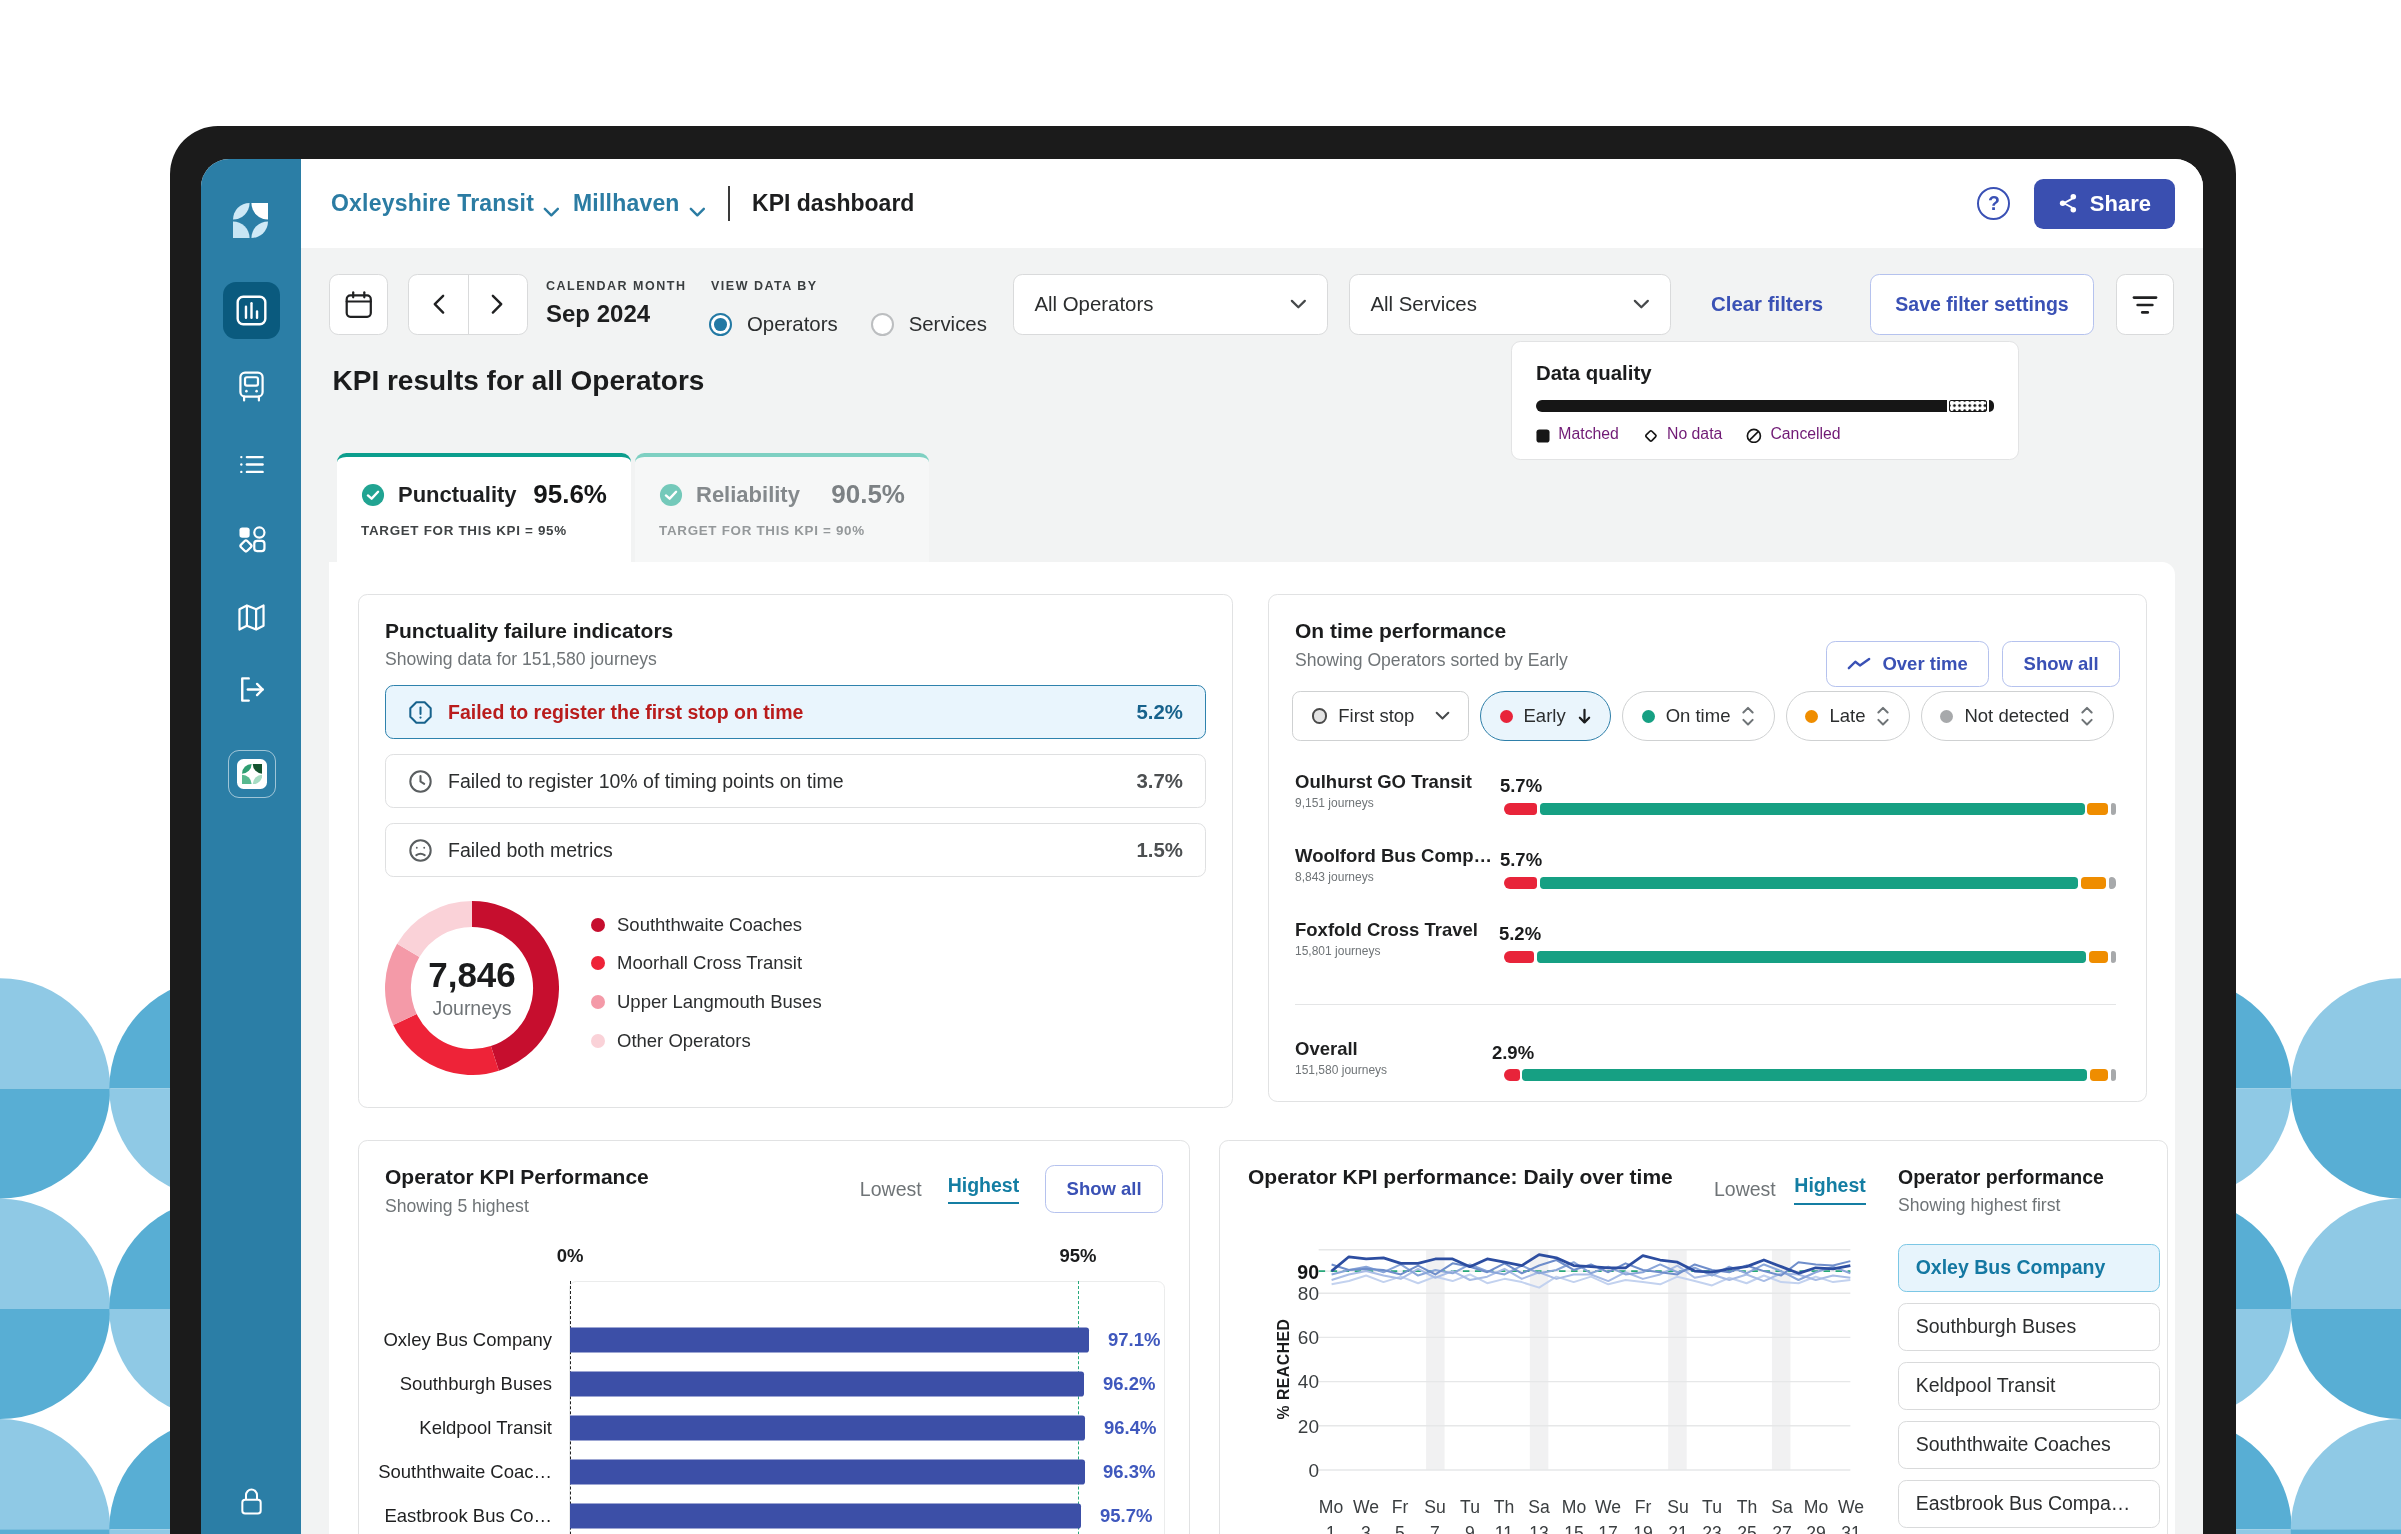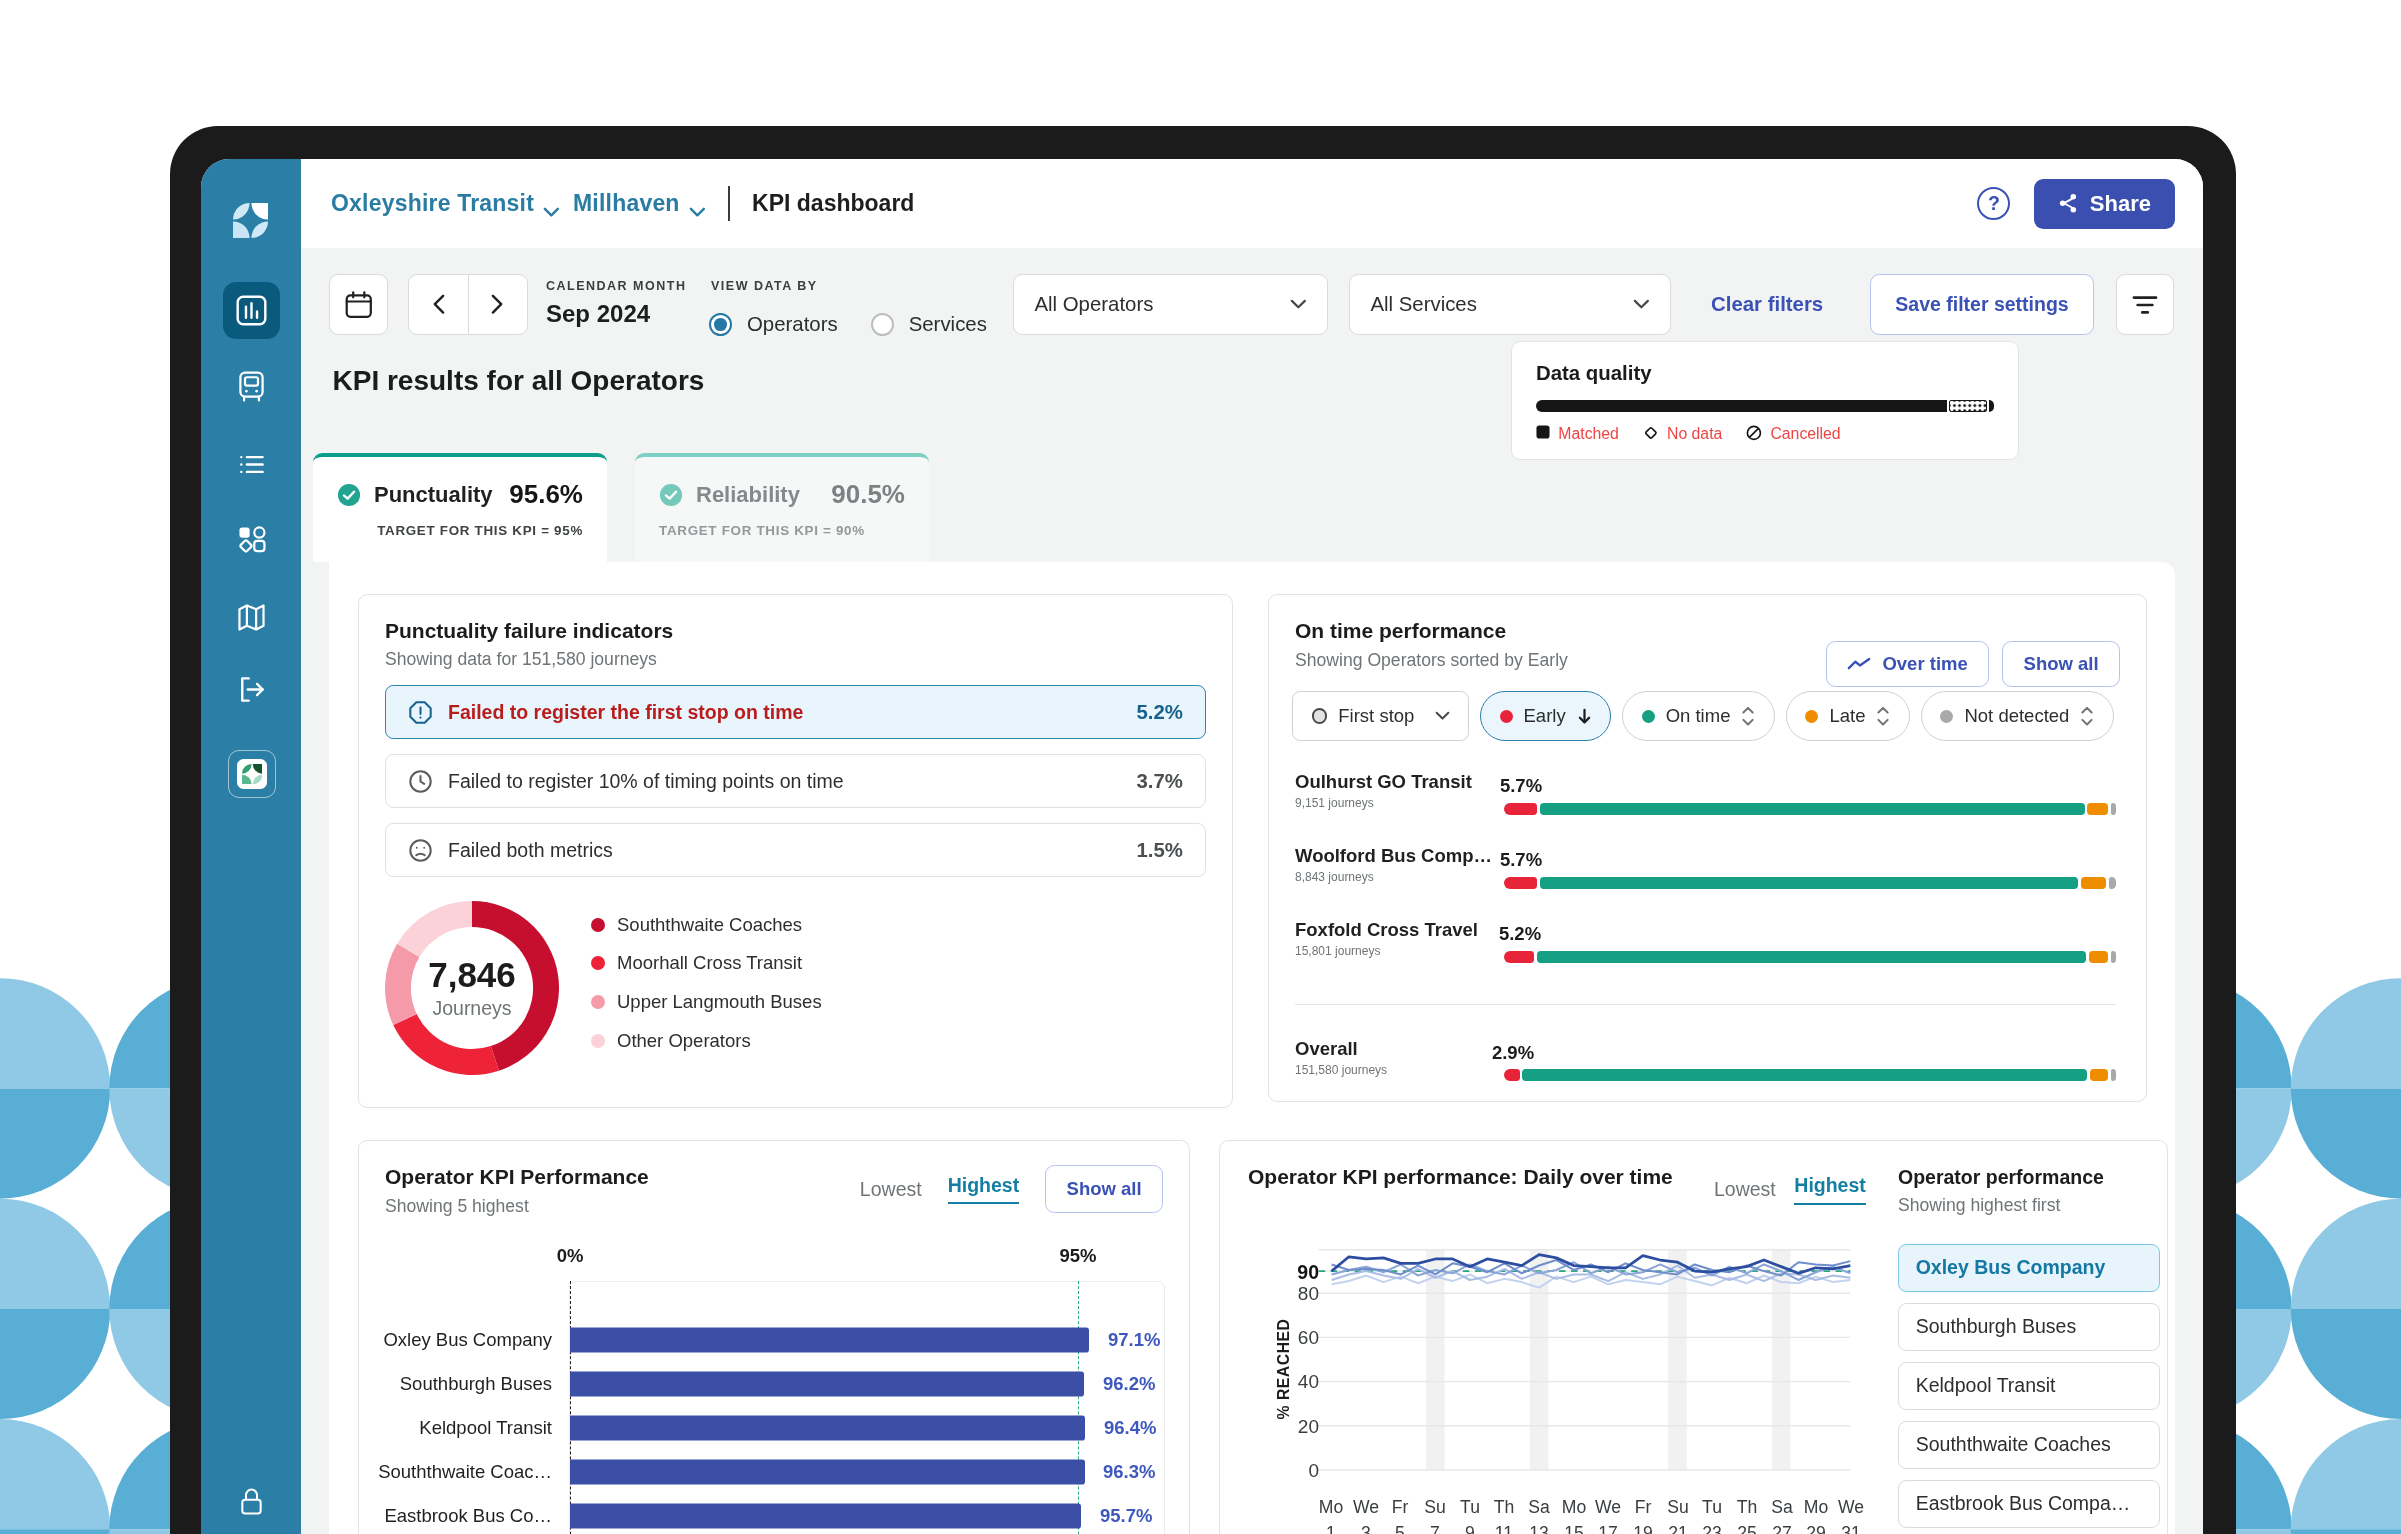--- a/index.html
+++ b/index.html
@@ -66,25 +66,25 @@
   
   .section-title { position:absolute; left:31.5px; top:117px; font-size:28px; font-weight:600; color:#1b1c1d; }
   .dq-card { position:absolute; left:1210px; top:93px; width:508px; height:119px; background:#fff; border:0.9px solid #e2e3e4; border-radius:9.3px; padding:20.4px 24px; }
   .dq-title { font-size:20.4px; font-weight:700; color:#1b1c1d; }
   .dq-bar { position:relative; margin-top:15px; height:12px; display:flex; align-items:stretch; }
   .dq-seg-matched { background:#161616; border-radius:6.5px 0 0 6.5px; }
   .dq-seg-nodata { background:#fff; border:1.9px solid #161616; border-radius:1.9px; margin-left:1.9px;
      background-image:radial-gradient(circle, #161616 1.2px, transparent 1.6px); background-size:5.1px 5.1px; background-position:1.9px 2px; }
   .dq-seg-cancelled { background:#161616; border-radius:0 6.5px 6.5px 0; margin-left:1.9px; }
   .dq-legend { display:flex; gap:24px; margin-top:13px; align-items:center; }
-  .dq-leg-item { display:flex; align-items:flex-start; gap:8.3px; font-size:15.8px; color:#ef4444; font-weight:500; }
+  .dq-leg-item { display:flex; align-items:flex-end; gap:8.3px; font-size:15.8px; color:#701a75; font-weight:500; }
 
   
   .tab { position:absolute; top:205px; width:294px; height:109px; border-radius:9.3px 9.3px 0 0; padding:0 24px; }
-  .tab-punctuality { left:12px; background:#ffffff; border-top:4.6px solid #0c9e8d;text-align:right; }
+  .tab-punctuality { left:36px; background:#ffffff; border-top:4.6px solid #0c9e8d; }
   .tab-reliability { left:334px; background:#f6f7f7; border-top:4.6px solid #7ed0c2; }
   .tab-head { display:flex; align-items:center; gap:13px; margin-top:22px; }
   .tab-label { font-size:22px; font-weight:600; color:#1f2021; }
   .tab-value { font-size:26px; font-weight:700; color:#151617; margin-left:auto; }
   .tab-target { margin-top:13px; font-size:13.4px; font-weight:600; letter-spacing:0.7px; color:#3f4345; }
   .tab-reliability .tab-label { color:#84898c; }
   .tab-reliability .tab-value { color:#7c8184; }
   .tab-reliability .tab-target { color:#94989a; }
 
   

